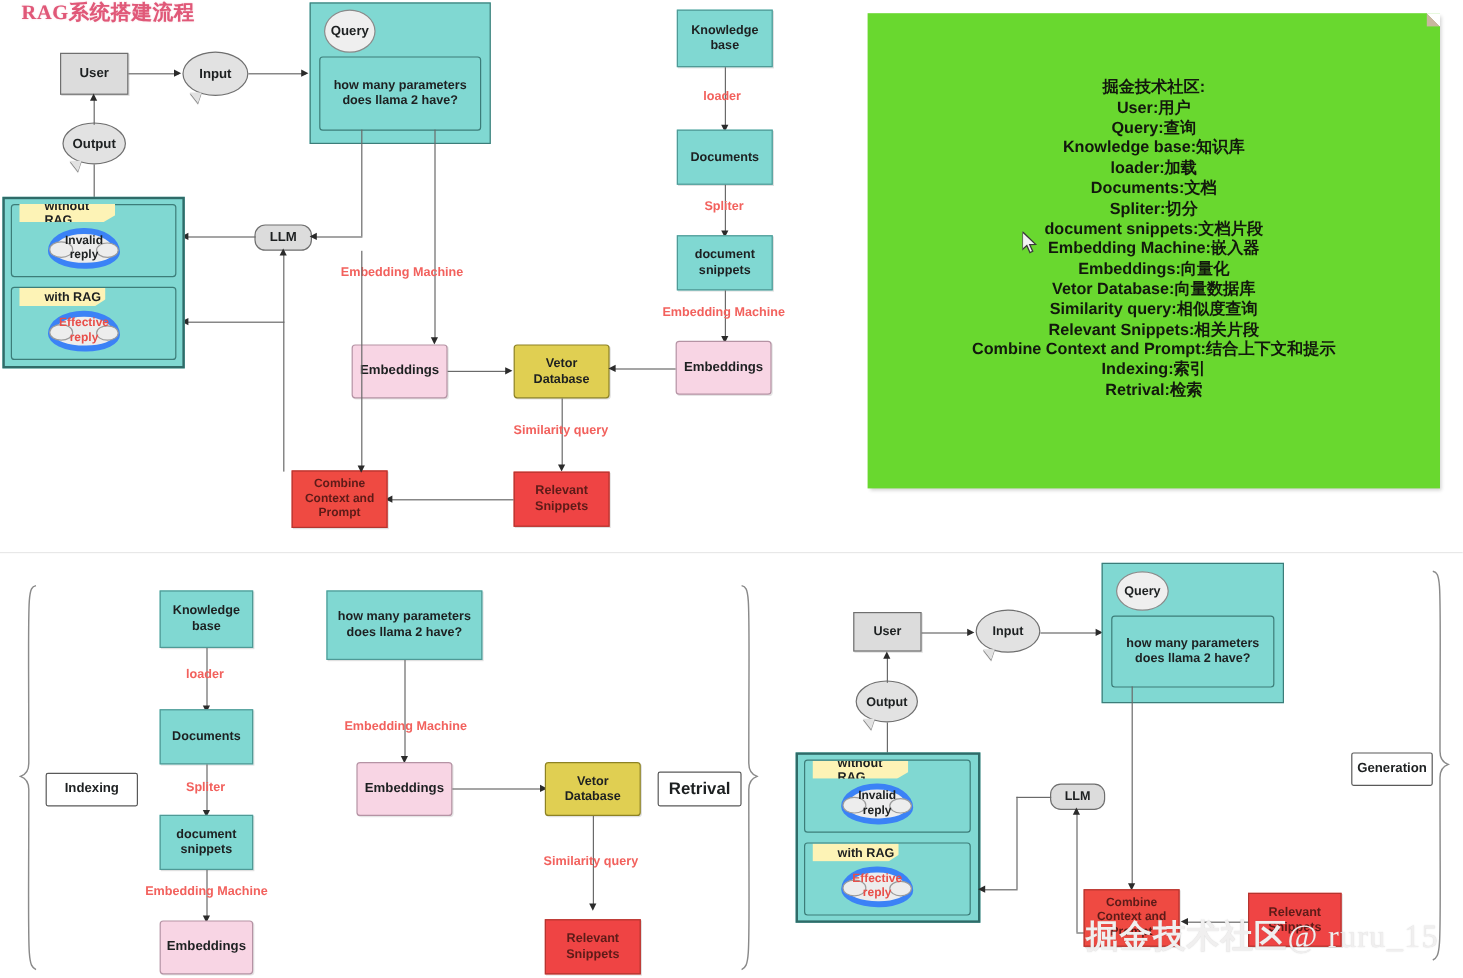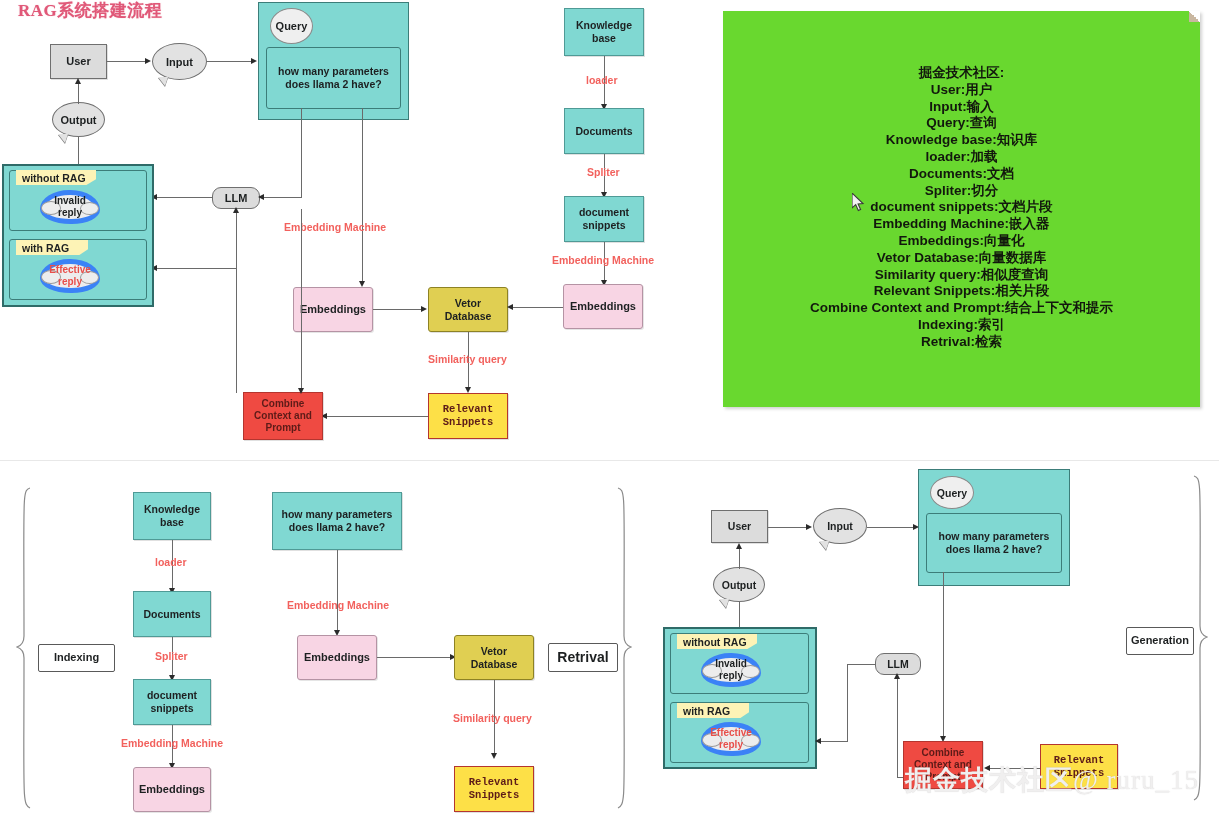--- a/index.html
+++ b/index.html
@@ -35,24 +35,23 @@
   .yellowbox{
     background:#e0cf52;border:1px solid #8d8224;border-radius:3px;
     box-shadow:1px 1px 0 rgba(0,0,0,.12);
   }
   .red{
     background:#ef4a42;border:1px solid #b4352f;
     color:#5d1b18;
     box-shadow:1px 1px 0 rgba(0,0,0,.12);
   }
   .red-light{
-    background:#fde047;border:1px solid #b4352f;
+    background:#ef4444;border:1px solid #b4352f;
     color:#5d1b18;
     box-shadow:1px 1px 0 rgba(0,0,0,.12);
-    font-family:Liberation Mono, monospace;
   }
   .grey{
     background:#dcdcdc;border:1px solid #6f6f6f;
     box-shadow:1px 1px 0 rgba(0,0,0,.12);
   }
   .white-box{
     background:#ffffff;border:1px solid #595959;border-radius:2px;
   }
 
   
@@ -94,21 +93,21 @@
   }
   .cloud::before{width:36%;height:48%;left:-8%;top:26%;}
   .cloud::after{width:34%;height:46%;right:-7%;top:30%;}
   .cloud > span{position:relative;z-index:3;}
 
   
   .tag{
     position:absolute;box-sizing:border-box;
     background:#fdf3b6;
     display:flex;align-items:center;
-    padding-left:6px;
+    padding-left:21px;
     font-weight:bold;color:#1d2021;
     clip-path:polygon(0 0,100% 0,100% 62%,88% 100%,0 100%);
   }
 
   
   .panel{position:absolute;box-sizing:border-box;}
   .panel-teal{background:#80d8d2;border:1px solid #3c7d79;}
   .panel-teal-inner{background:#80d8d2;border:1px solid #3c7d79;border-radius:3px;}
 
   
@@ -179,21 +178,20 @@
 
 <div id="root">
 
   <div class="title">RAG系统搭建流程</div>
 
   <div class="green-note">
     <div class="fold"></div>
     <ul>
       <li>掘金技术社区:</li>
       <li>User:用户</li>
-      <li>Input:输入</li>
       <li>Query:查询</li>
       <li>Knowledge base:知识库</li>
       <li>loader:加载</li>
       <li>Documents:文档</li>
       <li>Spliter:切分</li>
       <li>document snippets:文档片段</li>
       <li>Embedding Machine:嵌入器</li>
       <li>Embeddings:向量化</li>
       <li>Vetor Database:向量数据库</li>
       <li>Similarity query:相似度查询</li>

